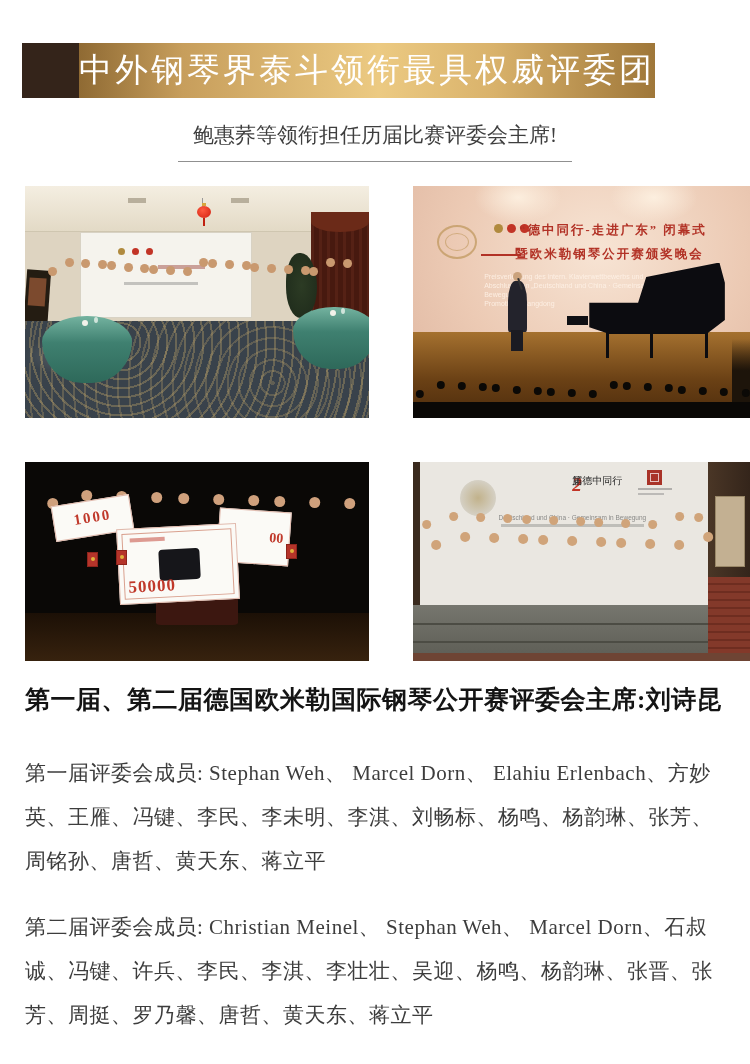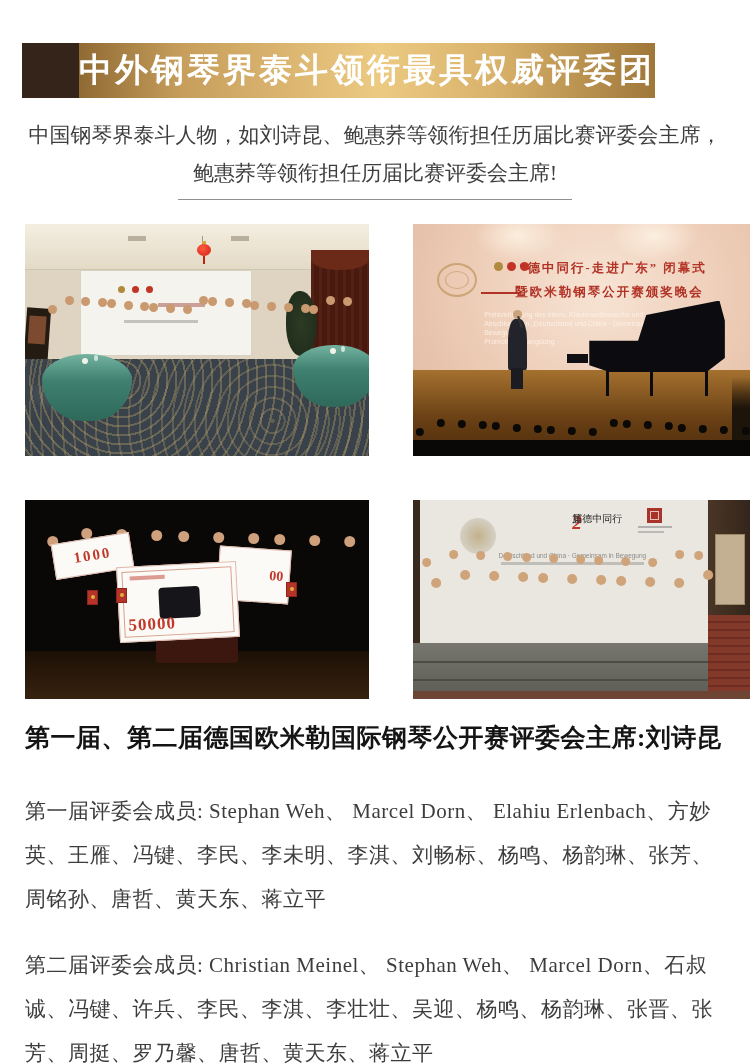--- a/index.html
+++ b/index.html
@@ -10,21 +10,21 @@
   }
   
   .banner{margin:43px 0 0 22px;width:633px;height:55px;display:flex;}
   .banner-dark{width:61px;height:100%;background:#34241a;}
   .banner-gold{
     flex:1;height:100%;
     background:linear-gradient(90deg,#8f6a33 0%,#c79e5c 18%,#ecca82 52%,#d9b26b 72%,#9f7739 100%);
     display:flex;align-items:center;justify-content:center;
   }
   .banner-title{
-    color:#ffffff;font-size:33px;letter-spacing:3px;font-weight:700;white-space:nowrap;
+    color:#ffffff;font-size:33px;letter-spacing:3px;font-weight:400;white-space:nowrap;
   }
   
   .intro{margin-top:18px;text-align:center;font-size:21px;line-height:38px;color:#3e3e3e;}
   .divider{width:394px;margin:7px auto 0;border-top:1px solid #909090;height:0;}
   
   .photo-grid{
     display:grid;grid-template-columns:344px 339px;grid-template-rows:232px 199px;
     column-gap:13px;row-gap:9px;margin:24px 0 0 25px;gap:44px;
   }
   .photo{position:relative;overflow:hidden;background:#111;}
@@ -142,21 +142,20 @@
 <body>
 
 <div class="banner">
   <div class="banner-dark"></div>
   <div class="banner-gold">
     <span class="banner-title">中外钢琴界泰斗领衔最具权威评委团</span>
   </div>
 </div>
 
 <div class="intro">
-  <div>中国钢琴界泰斗人物，如刘诗昆、鲍惠荞等领衔担任历届比赛评委会主席，</div>
   <div>鲍惠荞等领衔担任历届比赛评委会主席!</div>
 </div>
 <div class="divider"></div>
 
 <div class="photo-grid">
 
   <div class="photo p1">
     <div class="p1-ceiling"></div>
     <div class="p1-vent" style="left:30%;"></div>
     <div class="p1-vent" style="left:60%;"></div>

